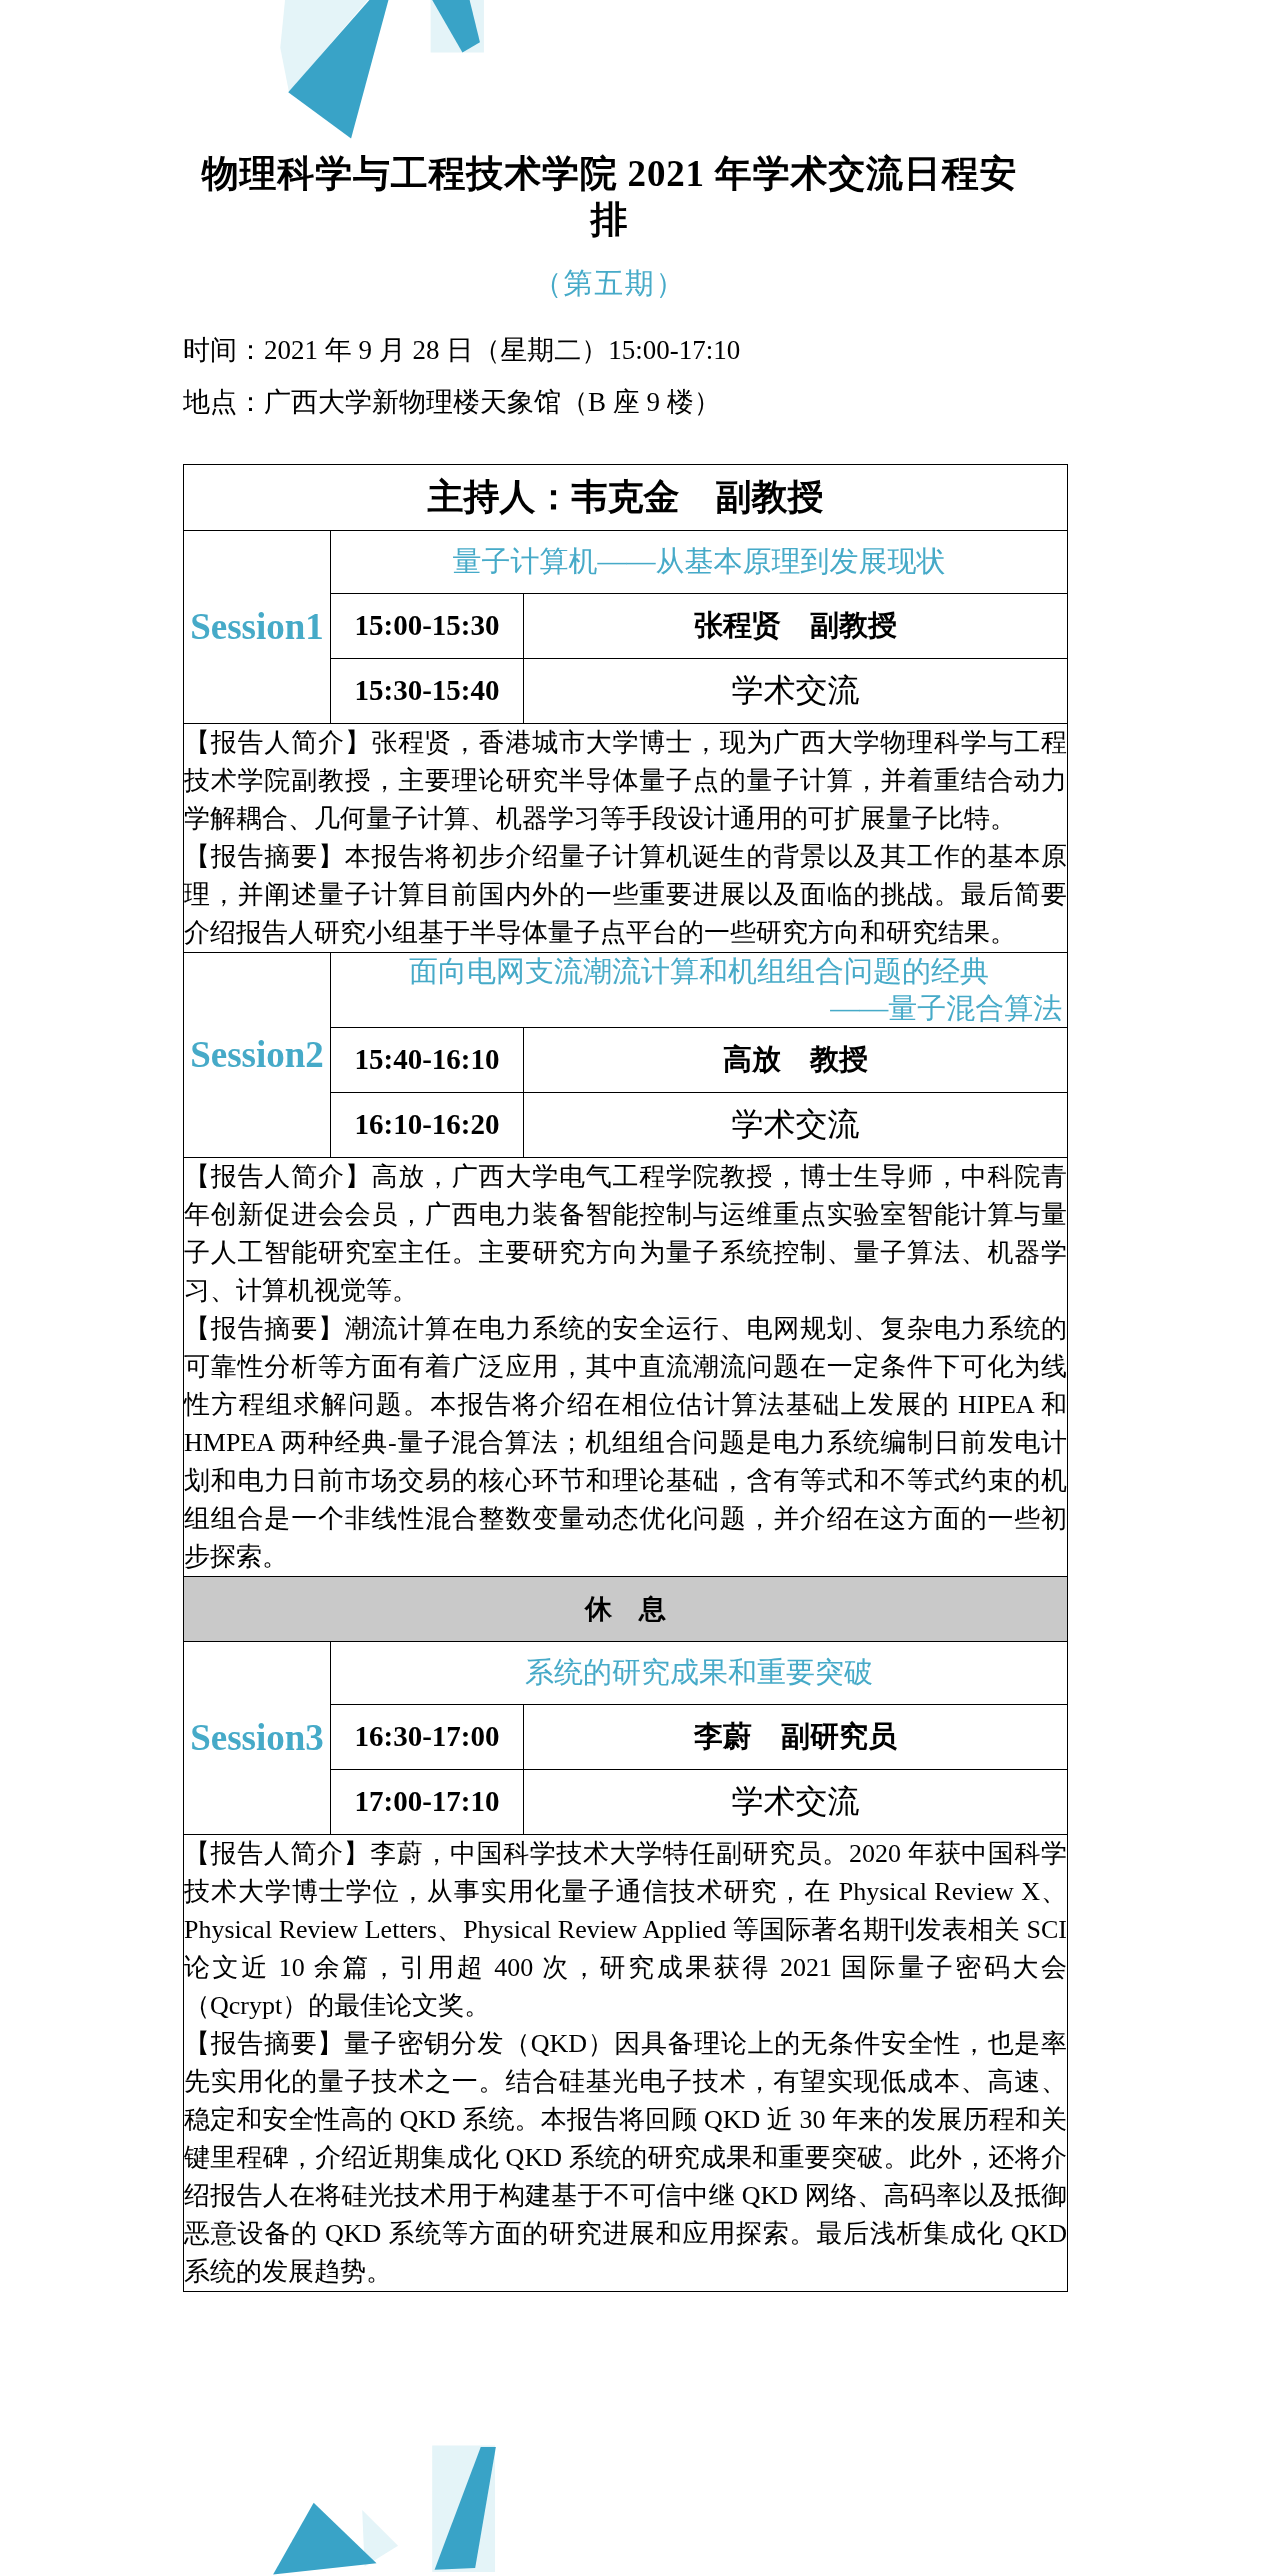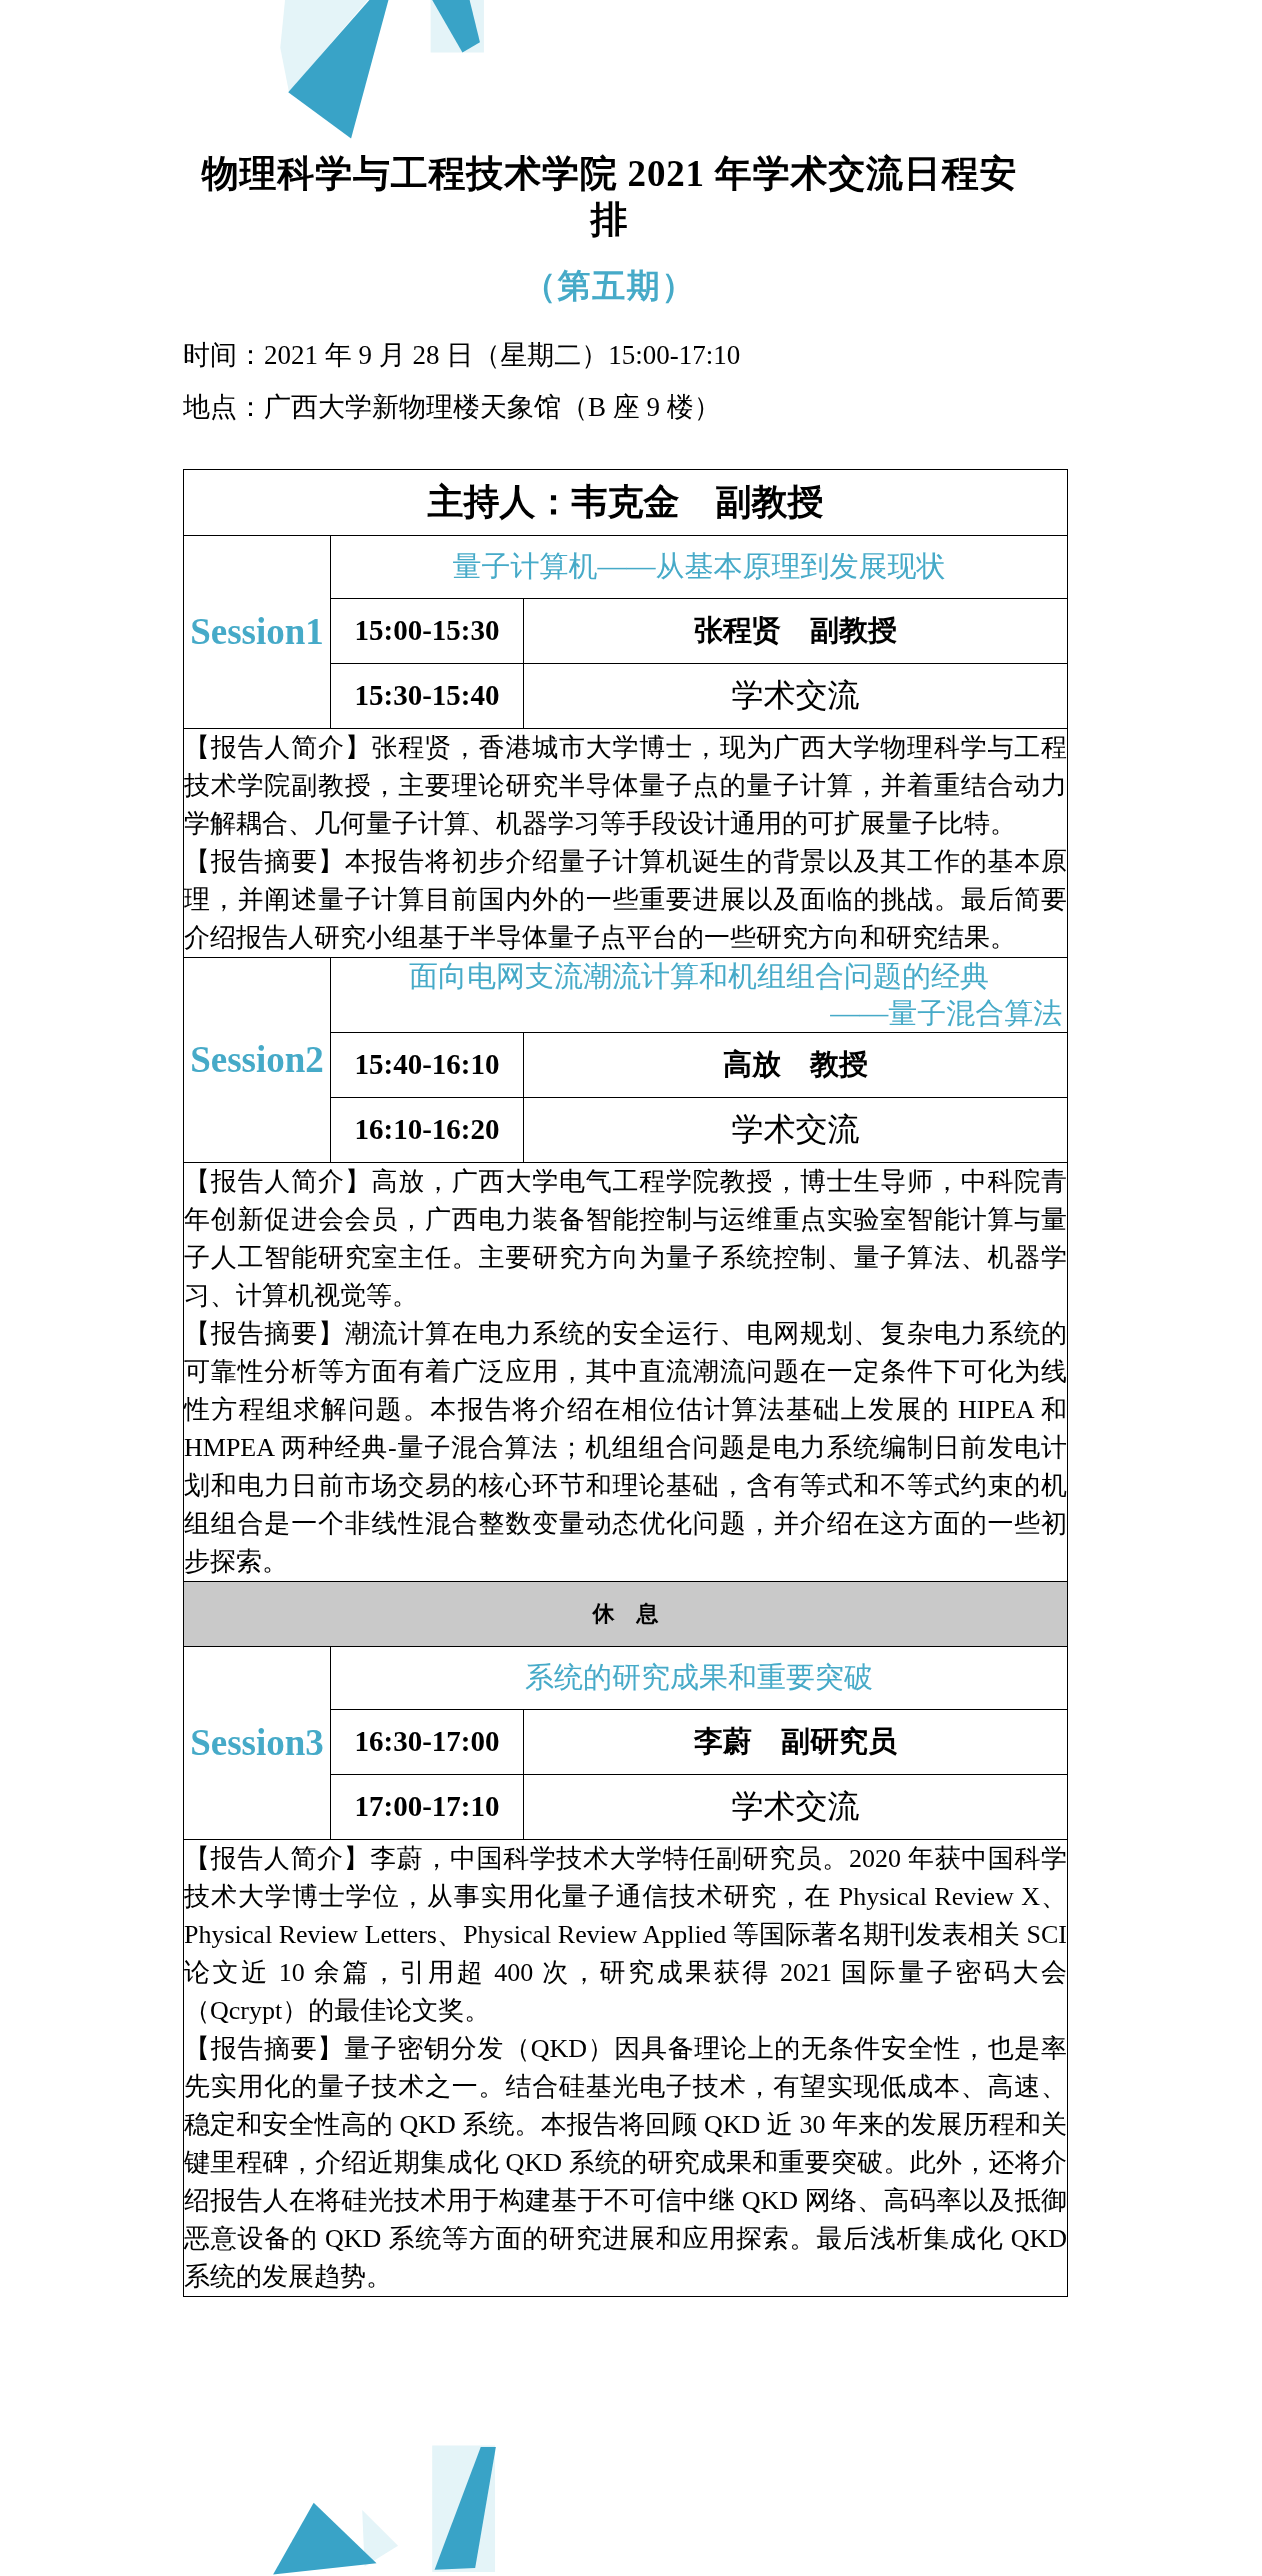--- a/index.html
+++ b/index.html
@@ -13,42 +13,42 @@
     width:1263px;height:2576px;position:relative;background:#ffffff;color:#000;
     font-family:"Liberation Serif","DejaVu Serif",serif;overflow:hidden;
   }
   .deco{position:absolute;left:0;top:0;width:1263px;height:2576px;pointer-events:none;}
   .deco .teal{fill:var(--deco-teal);}
   .deco .pale{fill:var(--deco-pale);}
 
   .doc{position:relative;margin-left:183px;width:853px;padding-top:151px;}
 
   .main-title{margin:0;font-size:37px;font-weight:bold;line-height:1.25;text-align:center;letter-spacing:0.8px;}
-  .subtitle{margin:20.7px 0 0;font-size:33px;font-weight:bold;text-align:center;color:var(--accent);letter-spacing:1.6px;}
+  .subtitle{margin:20.7px 0 0;font-size:29px;font-weight:normal;text-align:center;color:var(--accent);letter-spacing:1.6px;}
   .meta{margin:20.7px 0 0;font-size:27px;line-height:1.92;}
   .meta div{white-space:nowrap;}
 
   table.schedule{border-collapse:collapse;table-layout:fixed;width:885px;margin-top:35px;}
   table.schedule td{border:1.6px solid #000;vertical-align:middle;padding:0;}
   col.c1{width:147px;} col.c2{width:193px;} col.c3{width:544px;}
 
   td.host{height:65px;text-align:center;font-size:36px;font-weight:bold;}
   td.slabel{
     color:var(--accent);text-align:center;font-weight:bold;font-size:37px;
     font-family:Liberation Serif, serif;
   }
   td.stitle{height:62px;color:var(--accent);font-size:29px;padding:1.6px 14.3px;}
   td.stitle .t1{text-align:center;line-height:1.28;}
   td.stitle .t2{text-align:right;line-height:1.28;padding-right:4.8px;}
   td.time-cell{height:64px;text-align:center;font-size:29px;font-weight:bold;}
   td.speaker{text-align:center;font-size:29px;font-weight:bold;}
   td.activity{text-align:center;font-size:32px;}
   td.bio-cell{padding:4px 11px 5.6px;font-size:26px;line-height:38px;text-align:justify;}
   td.bio-cell p{margin:0;}
-  td.break-cell{height:64px;background:var(--break-bg);text-align:center;font-size:22px;font-weight:bold;}
+  td.break-cell{height:64px;background:var(--break-bg);text-align:center;font-size:27px;font-weight:bold;}
 </style>
 </head>
 <body>
 
 <svg class="deco" viewBox="0 0 1587 3238" xmlns="http://www.w3.org/2000/svg">
 
   <polygon class="pale" points="358,0 462,0 363,116 352,60"></polygon>
   <polygon class="pale" points="541,0 608,0 608,66 541,66"></polygon>
   <polygon class="teal" points="464,0 488,0 441,174 362,116"></polygon>
   <polygon class="teal" points="543,0 590,0 603,53 581,66"></polygon>

